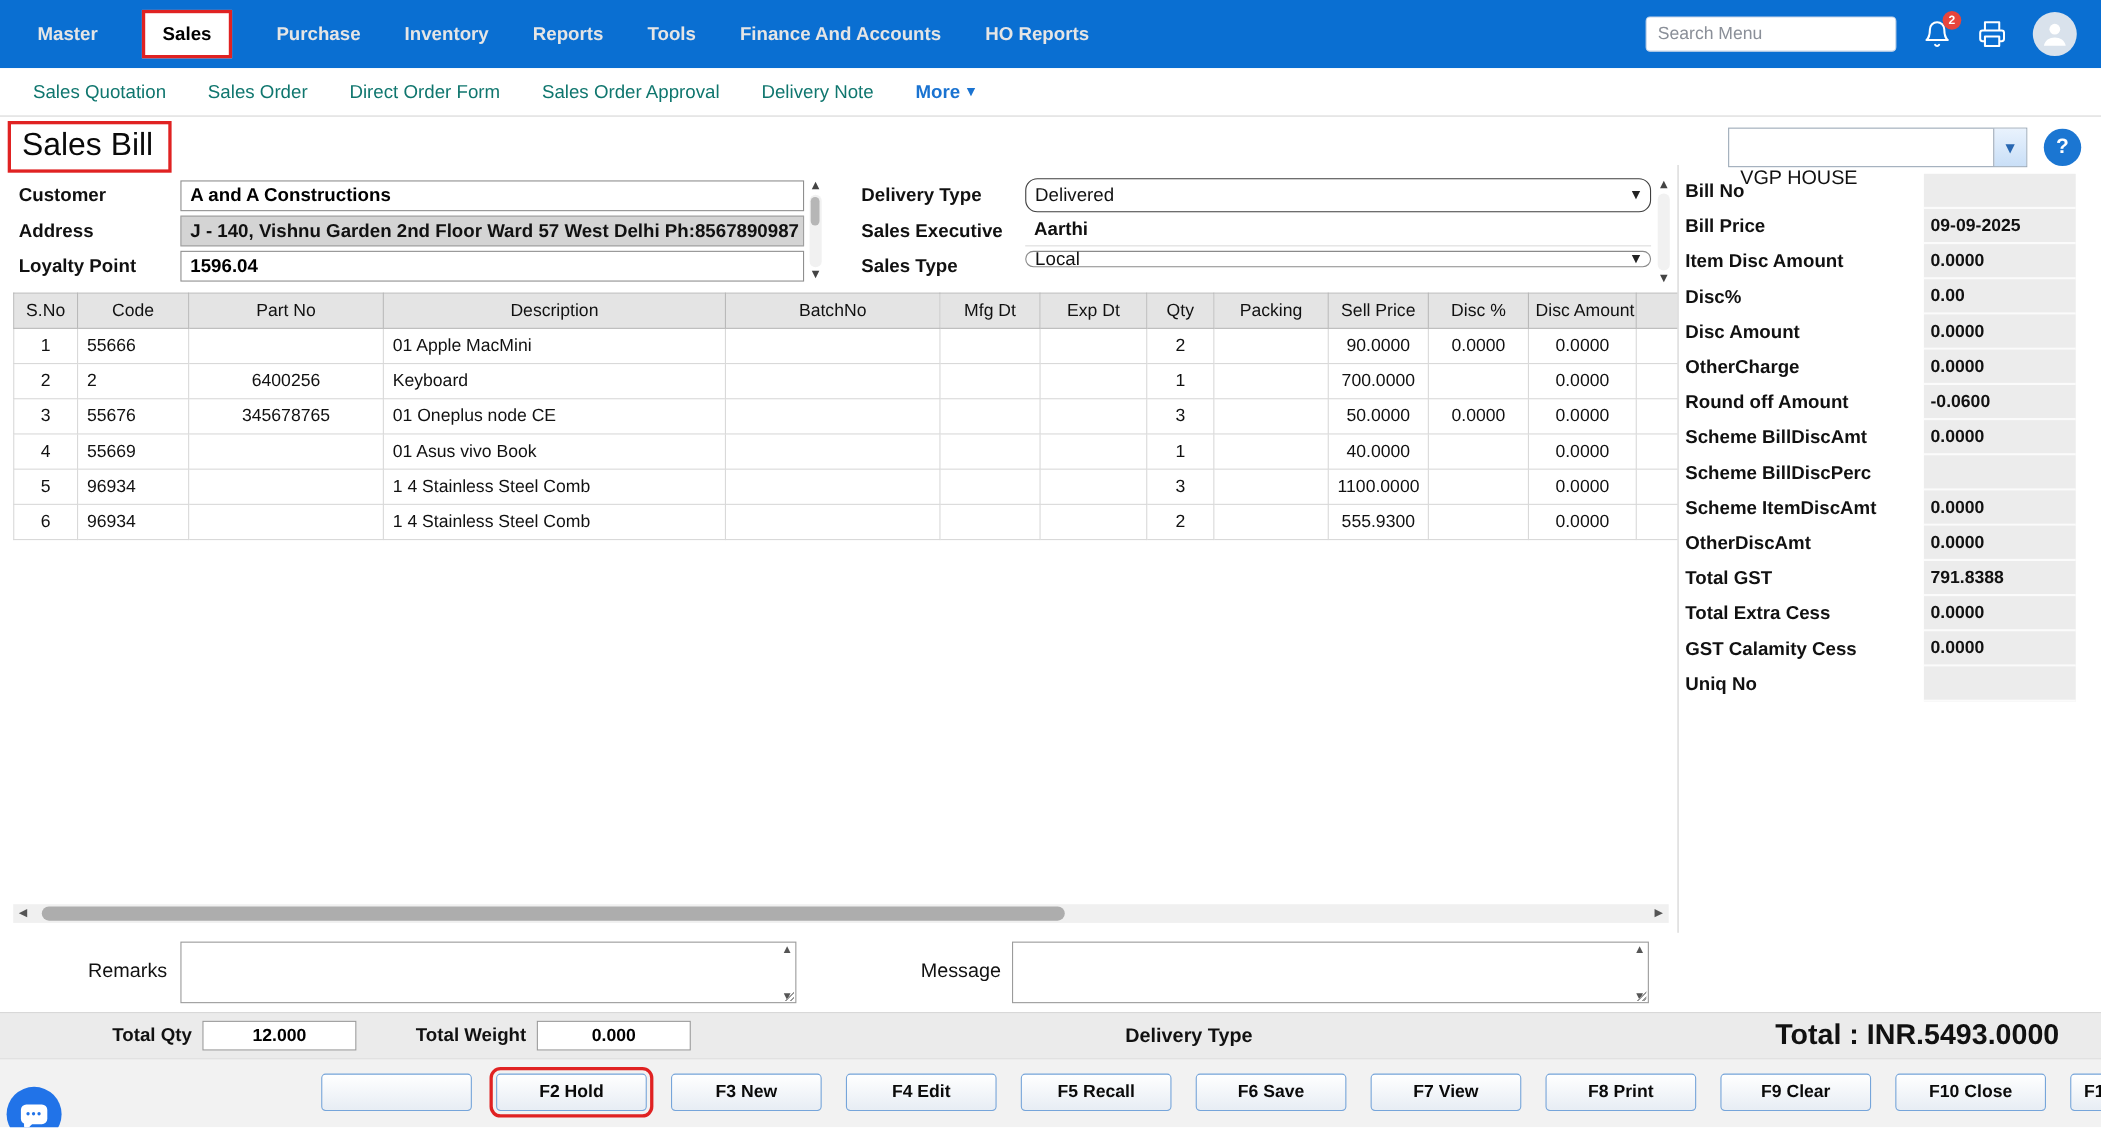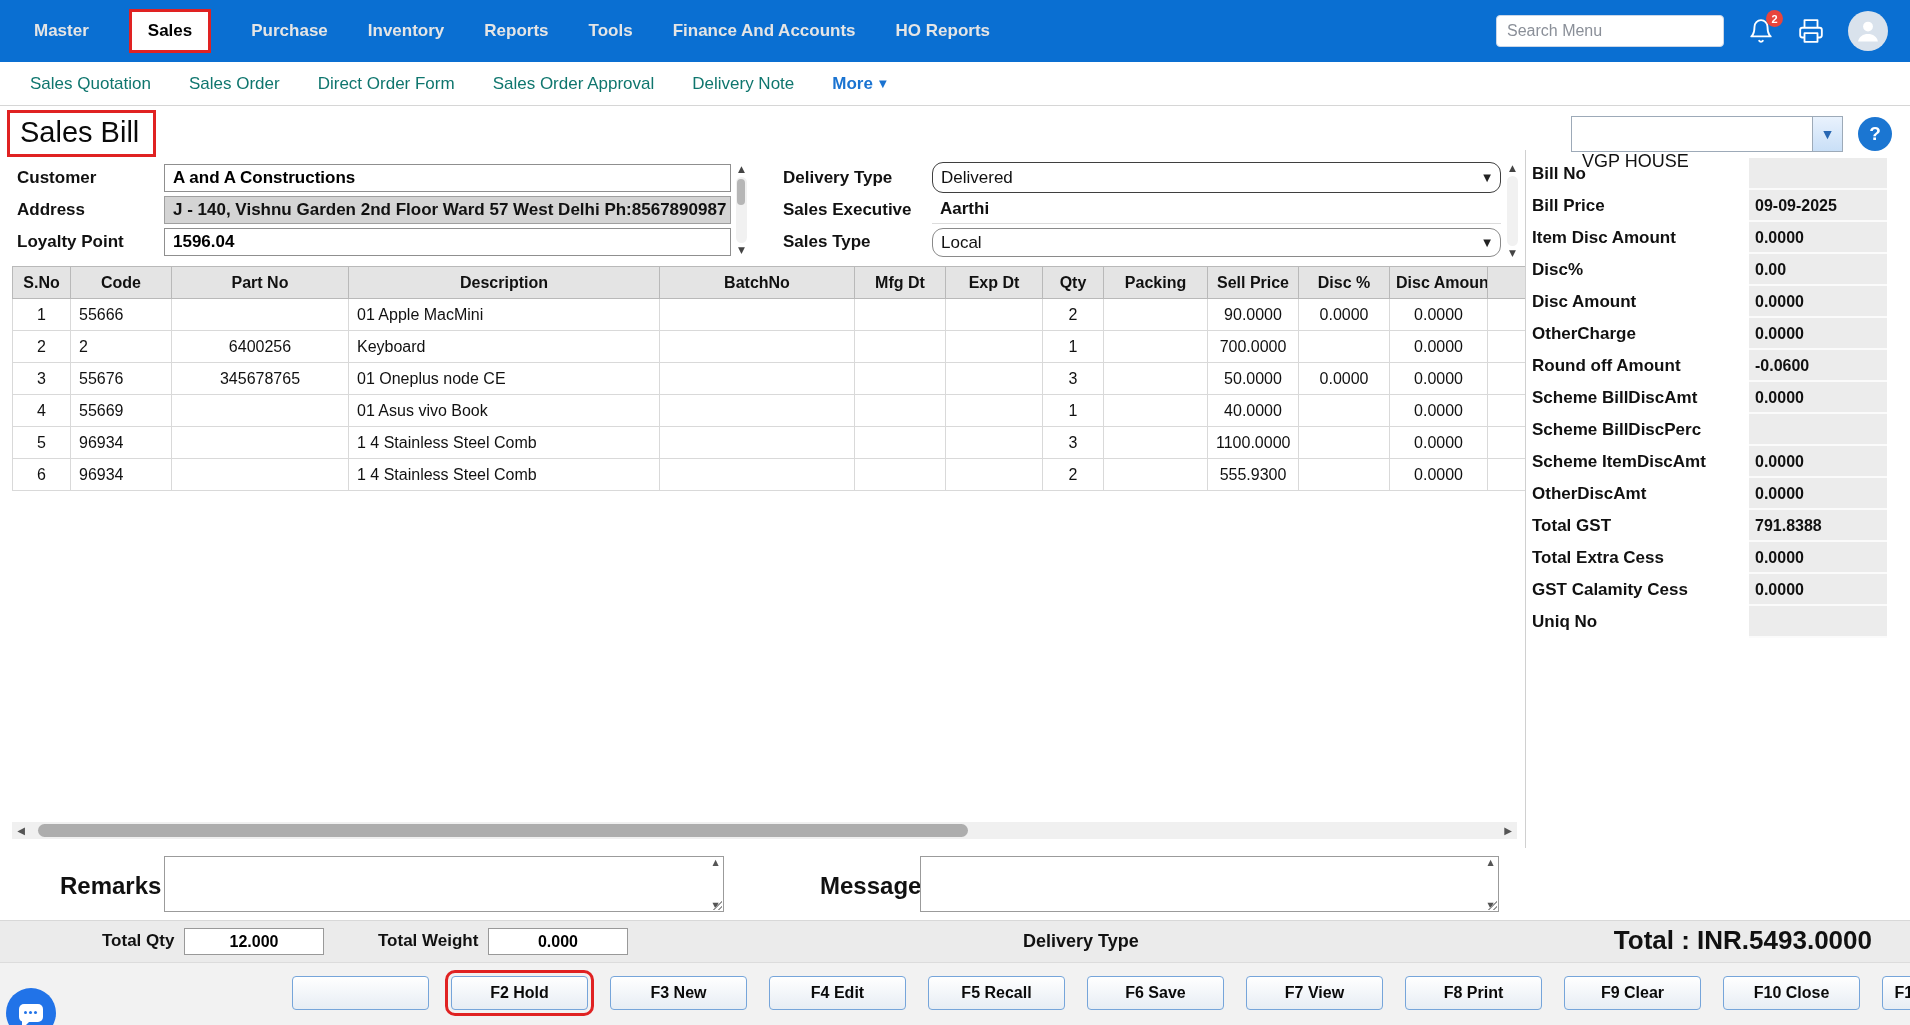--- a/index.html
+++ b/index.html
@@ -36,53 +36,53 @@
 
   
   .flabel { position:absolute; font-weight:700; font-size:17px; line-height:28px; white-space:nowrap; }
   .lab-customer { left:17px; top:164px; } .lab-address { left:17px; top:196px; } .lab-loyalty { left:17px; top:228px; }
   .lab-dtype { left:783px; top:164px; } .lab-sexec { left:783px; top:196px; } .lab-stype { left:783px; top:228px; }
   .finput { position:absolute; left:164px; width:567px; height:28px; border:1px solid #8f8f8f; background:#fff; font-size:17px; font-weight:600; padding:0 8px; font-family:inherit; }
   .inp-customer { top:164px; } .inp-loyalty { top:228px; }
   .address-box { position:absolute; left:164px; top:196px; width:567px; height:28px; background:#d4d4d4; border:1px solid #9f9f9f; font-size:17px; font-weight:600; line-height:26px; padding:0 8px; white-space:nowrap; overflow:hidden; }
   .sel { position:absolute; left:932px; width:569px; background:#fff; display:flex; align-items:center; font-size:17px; cursor:pointer;border-radius:11px; }
   .sel-delivery { top:162px; height:31px; border:1px solid #3f3f3f; }
-  .sel-stype { top:228px; height:29px; border:1px solid #8a8a8a; }
+  .sel-stype { top:228px; height:15px; border:1px solid #8a8a8a; }
   .sel-text { flex:1; padding-left:8px; }
   .sel-caret { padding-right:9px; font-size:10px; color:#222; font-family:"DejaVu Sans",sans-serif; }
   .sexec-box { position:absolute; left:932px; top:194px; width:569px; height:30px; border-bottom:1px solid #dcdcdc; display:flex; align-items:center; font-weight:700; font-size:17px; padding-left:8px; }
   .vscroll { position:absolute; width:15px; display:flex; flex-direction:column; align-items:center; }
   .vs-left { left:734px; top:164px; height:92px; }
   .vs-right { left:1505px; top:163px; height:96px; }
   .vs-arrow { font-size:9px; color:#444; line-height:11px; font-family:"DejaVu Sans",sans-serif; cursor:pointer; }
   .vs-track { flex:1; width:11px; background:#f1f1f1; border-radius:6px; margin:2px 0; position:relative; }
   .vs-thumb { position:absolute; top:2px; left:1px; width:8px; height:26px; background:#b6b6b6; border-radius:4px; cursor:pointer; }
 
   
   .items { position:absolute; left:12px; top:266px; width:1512px; border-collapse:collapse; table-layout:fixed; font-size:16px; }
-  .items th { background:#e4e4e4; border:1px solid #b9b9b9; height:32px; font-weight:700; font-size:16px; padding:0 6px; white-space:nowrap; overflow:hidden; }
+  .items th { background:#e4e4e4; border:1px solid #b9b9b9; height:32px; font-weight:400; font-size:16px; padding:0 6px; white-space:nowrap; overflow:hidden; }
   .items td { border:1px solid #d9d9d9; height:32px; padding:0 8px; background:#fff; white-space:nowrap; overflow:hidden; }
   .items .cut { border-right:none; }
   .al { text-align:left; } .ar { text-align:center; } .ac { text-align:center; }
 
   
   .hscroll { position:absolute; left:12px; top:822px; width:1505px; height:17px; background:#f0f0f0; display:flex; align-items:center; }
   .hs-arrow { width:18px; text-align:center; font-size:10px; color:#555; font-family:"DejaVu Sans",sans-serif; cursor:pointer; }
   .hs-track { flex:1; height:100%; position:relative; }
   .hs-thumb { position:absolute; left:8px; top:2px; width:930px; height:13px; background:#adadad; border-radius:7px; cursor:grab; }
 
   
   .vdiv { position:absolute; left:1525px; top:150px; width:1px; height:698px; background:#d0d0d0; }
   .summary { position:absolute; left:1529px; top:158px; width:358px; }
   .sum-row { display:flex; height:32px; }
   .sum-label { width:220px; font-weight:700; font-size:17px; line-height:32px; padding-left:3px; white-space:nowrap; overflow:hidden; }
   .sum-value { flex:1; background:#ececec; font-weight:700; font-size:16px; line-height:32px; padding-left:6px; border-bottom:2px solid #fbfbfb; white-space:nowrap; }
 
   
-  .rm-label { position:absolute; font-weight:700; font-size:24px; text-align:right; white-space:nowrap; }
+  .rm-label { position:absolute; font-weight:400; font-size:18px; text-align:right; white-space:nowrap; }
   .lab-remarks { left:60px; top:872px; width:92px; }
   .lab-message { left:820px; top:872px; width:90px; }
   .tbox { position:absolute; top:856px; height:56px; border:1px solid #9b9b9b; background:#fff; }
   .tbox-remarks { left:164px; width:560px; }
   .tbox-message { left:920px; width:579px; }
   .tbox textarea { width:100%; height:100%; border:none; resize:none; outline:none; font-family:inherit; font-size:16px; padding:4px 16px 4px 6px; background:transparent; }
   .ta-arrows { position:absolute; right:1px; top:1px; bottom:1px; width:13px; display:flex; flex-direction:column; justify-content:space-between; align-items:center; font-size:8px; color:#555; font-family:"DejaVu Sans",sans-serif; pointer-events:none; }
   .ta-grip { position:absolute; right:1px; bottom:1px; width:11px; height:11px; background:repeating-linear-gradient(135deg,transparent 0 2px,#9a9a9a 2px 3.5px); clip-path:polygon(100% 0,100% 100%,0 100%); }
 
   

